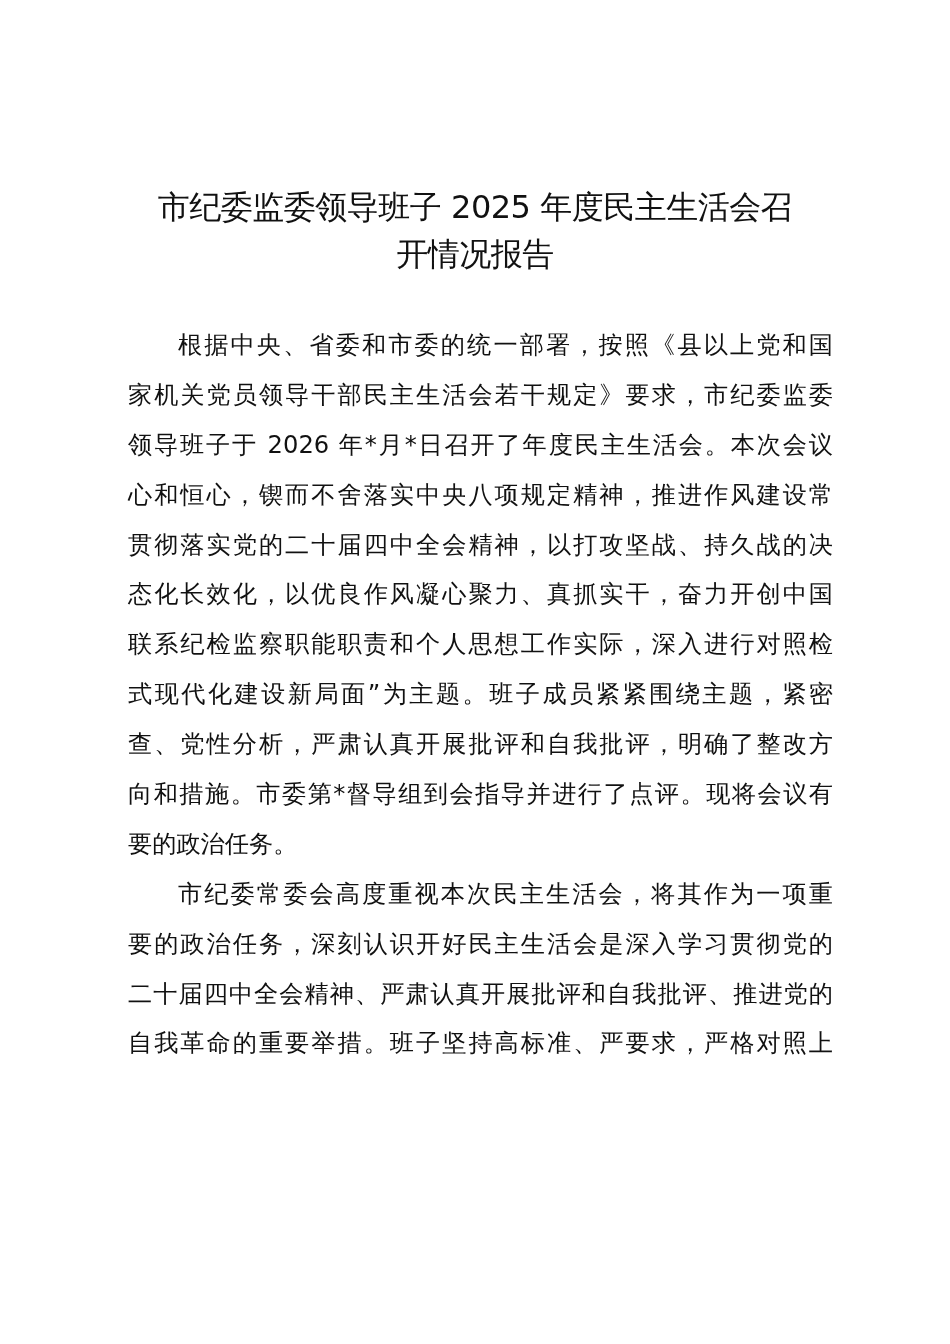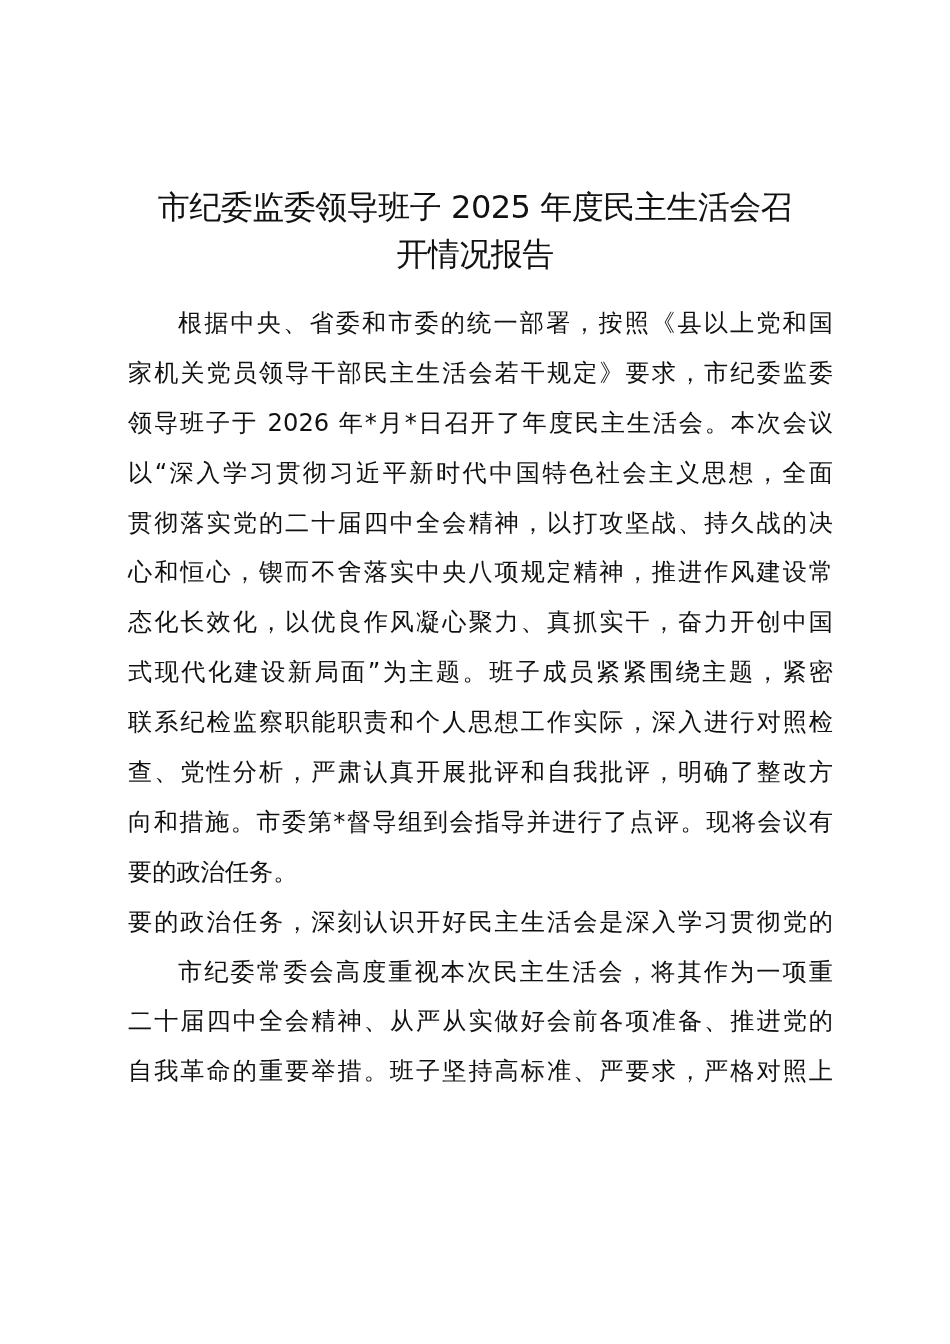--- a/index.html
+++ b/index.html
@@ -2,53 +2,52 @@
 <html><head>
 <meta charset="utf-8">
 <style>
   html, body { margin: 0; padding: 0; background: #ffffff; }
   body { width: 950px; height: 1344px; position: relative; overflow: hidden;
          font-family: "DejaVu Sans", "Liberation Sans", sans-serif; color: #111111; }
   .page { position: absolute; left: 0; top: 0; width: 950px; height: 1344px; background: #fff; }
   .title { position: absolute; left: 110px; width: 730px; top: 184px; text-align: center;
            font-size: 32px; line-height: 47px; font-weight: normal; letter-spacing: -0.5px; }
   .title .ln { display: block; white-space: nowrap; }
-  .body { position: absolute; left: 128px; width: 705px; top: 299px; }
+  .body { position: absolute; left: 128px; width: 705px; top: 321px; }
   .line { display: block; height: 49.9px; line-height: 49.9px; font-size: 24.2px;
           white-space: nowrap; letter-spacing: 0px; text-align: justify; text-align-last: justify; }
   .line.last { text-align-last: left; }
   .line.indent { padding-left: 50px; }
   .line.heading { text-align-last: left; }
 </style>
 </head>
 <body>
 
 <div class="page">
   <h1 class="title" style="margin:0;">
     <span class="ln">市纪委监委领导班子 2025 年度民主生活会召</span>
     <span class="ln">开情况报告</span>
   </h1>
 
   <div class="body">
     <div>
       <span class="line indent">根据中央、省委和市委的统一部署，按照《县以上党和国</span>
       <span class="line">家机关党员领导干部民主生活会若干规定》要求，市纪委监委</span>
       <span class="line">领导班子于 2026 年*月*日召开了年度民主生活会。本次会议</span>
-      <span class="line">以“深入学习贯彻习近平新时代中国特色社会主义思想，全面</span>
+      <span class="line">心和恒心，锲而不舍落实中央八项规定精神，推进作风建设常</span>
       <span class="line">贯彻落实党的二十届四中全会精神，以打攻坚战、持久战的决</span>
-      <span class="line">心和恒心，锲而不舍落实中央八项规定精神，推进作风建设常</span>
       <span class="line">态化长效化，以优良作风凝心聚力、真抓实干，奋力开创中国</span>
+      <span class="line">联系纪检监察职能职责和个人思想工作实际，深入进行对照检</span>
       <span class="line">式现代化建设新局面”为主题。班子成员紧紧围绕主题，紧密</span>
-      <span class="line">联系纪检监察职能职责和个人思想工作实际，深入进行对照检</span>
       <span class="line">查、党性分析，严肃认真开展批评和自我批评，明确了整改方</span>
       <span class="line">向和措施。市委第*督导组到会指导并进行了点评。现将会议有</span>
       <span class="line last">要的政治任务。</span>
     </div>
 
 
     <div>
+      <span class="line indent">市纪委常委会高度重视本次民主生活会，将其作为一项重</span>
       <span class="line">要的政治任务，深刻认识开好民主生活会是深入学习贯彻党的</span>
-      <span class="line indent">市纪委常委会高度重视本次民主生活会，将其作为一项重</span>
-      <span class="line">二十届四中全会精神、从严从实做好会前各项准备、推进党的</span>
+      <span class="line">二十届四中全会精神、严肃认真开展批评和自我批评、推进党的</span>
       <span class="line">自我革命的重要举措。班子坚持高标准、严要求，严格对照上</span>
     </div>
   </div>
 </div>
 
 </body></html>

